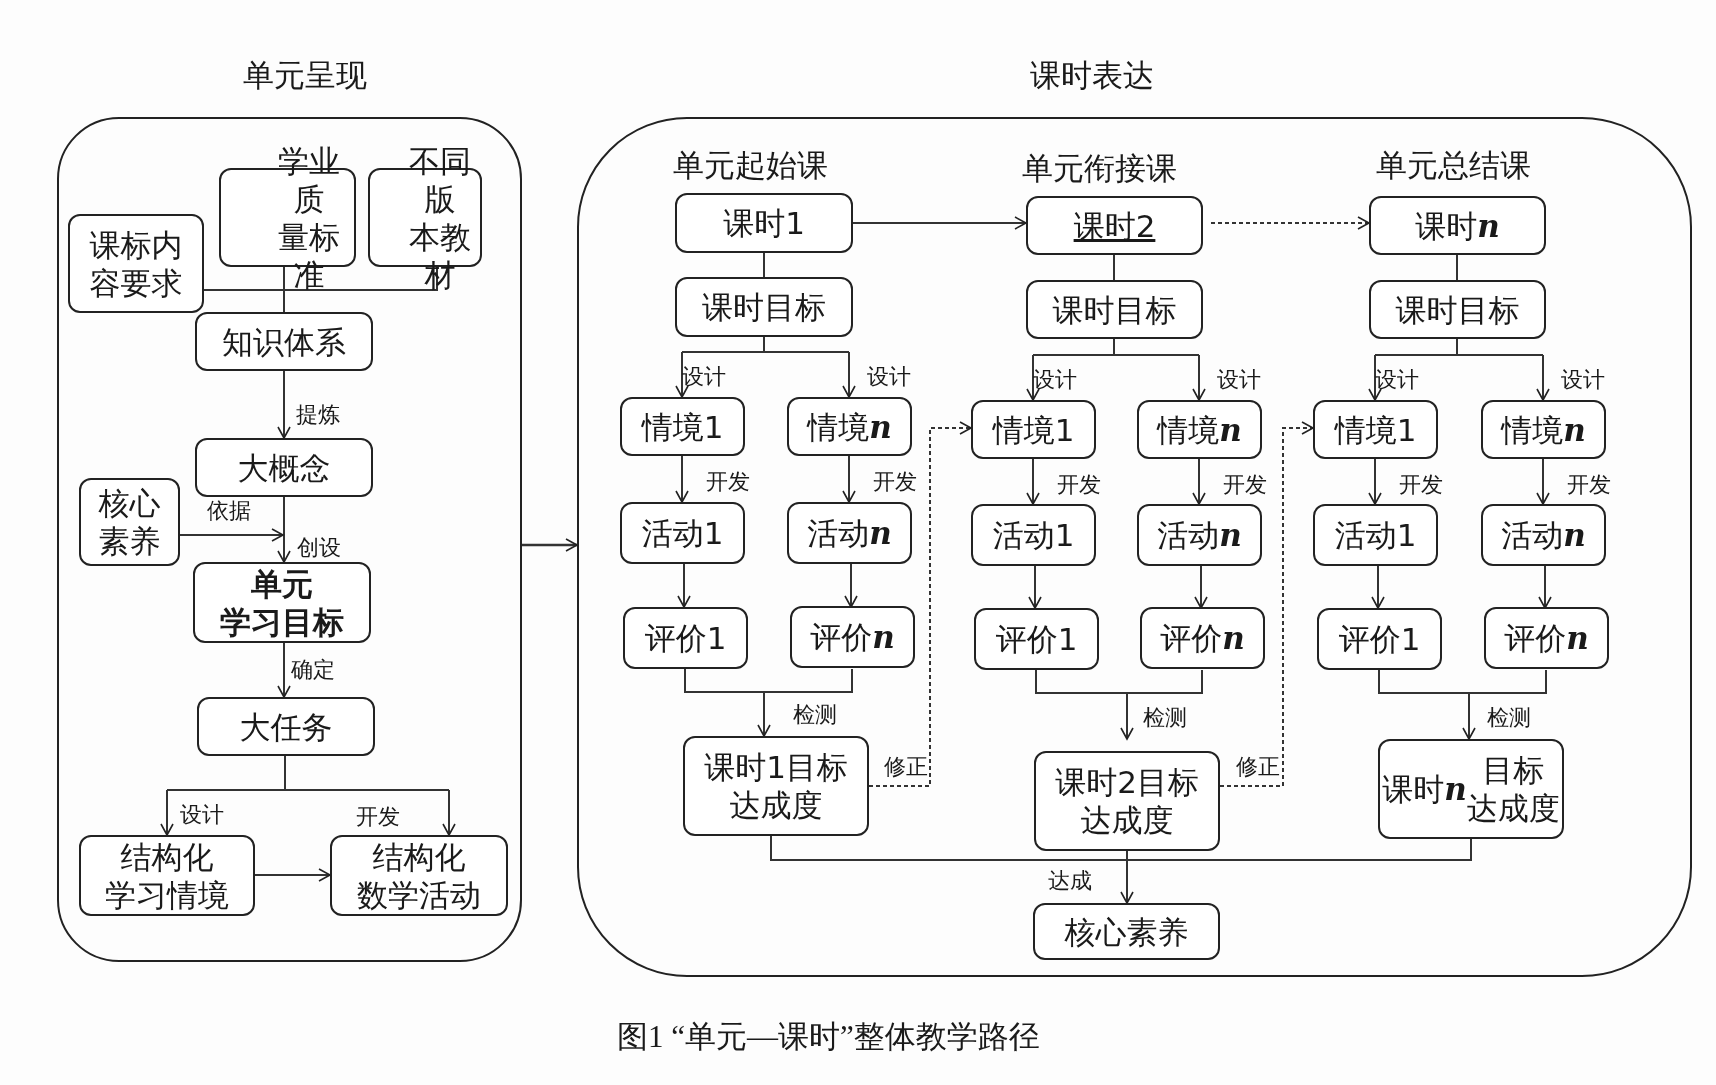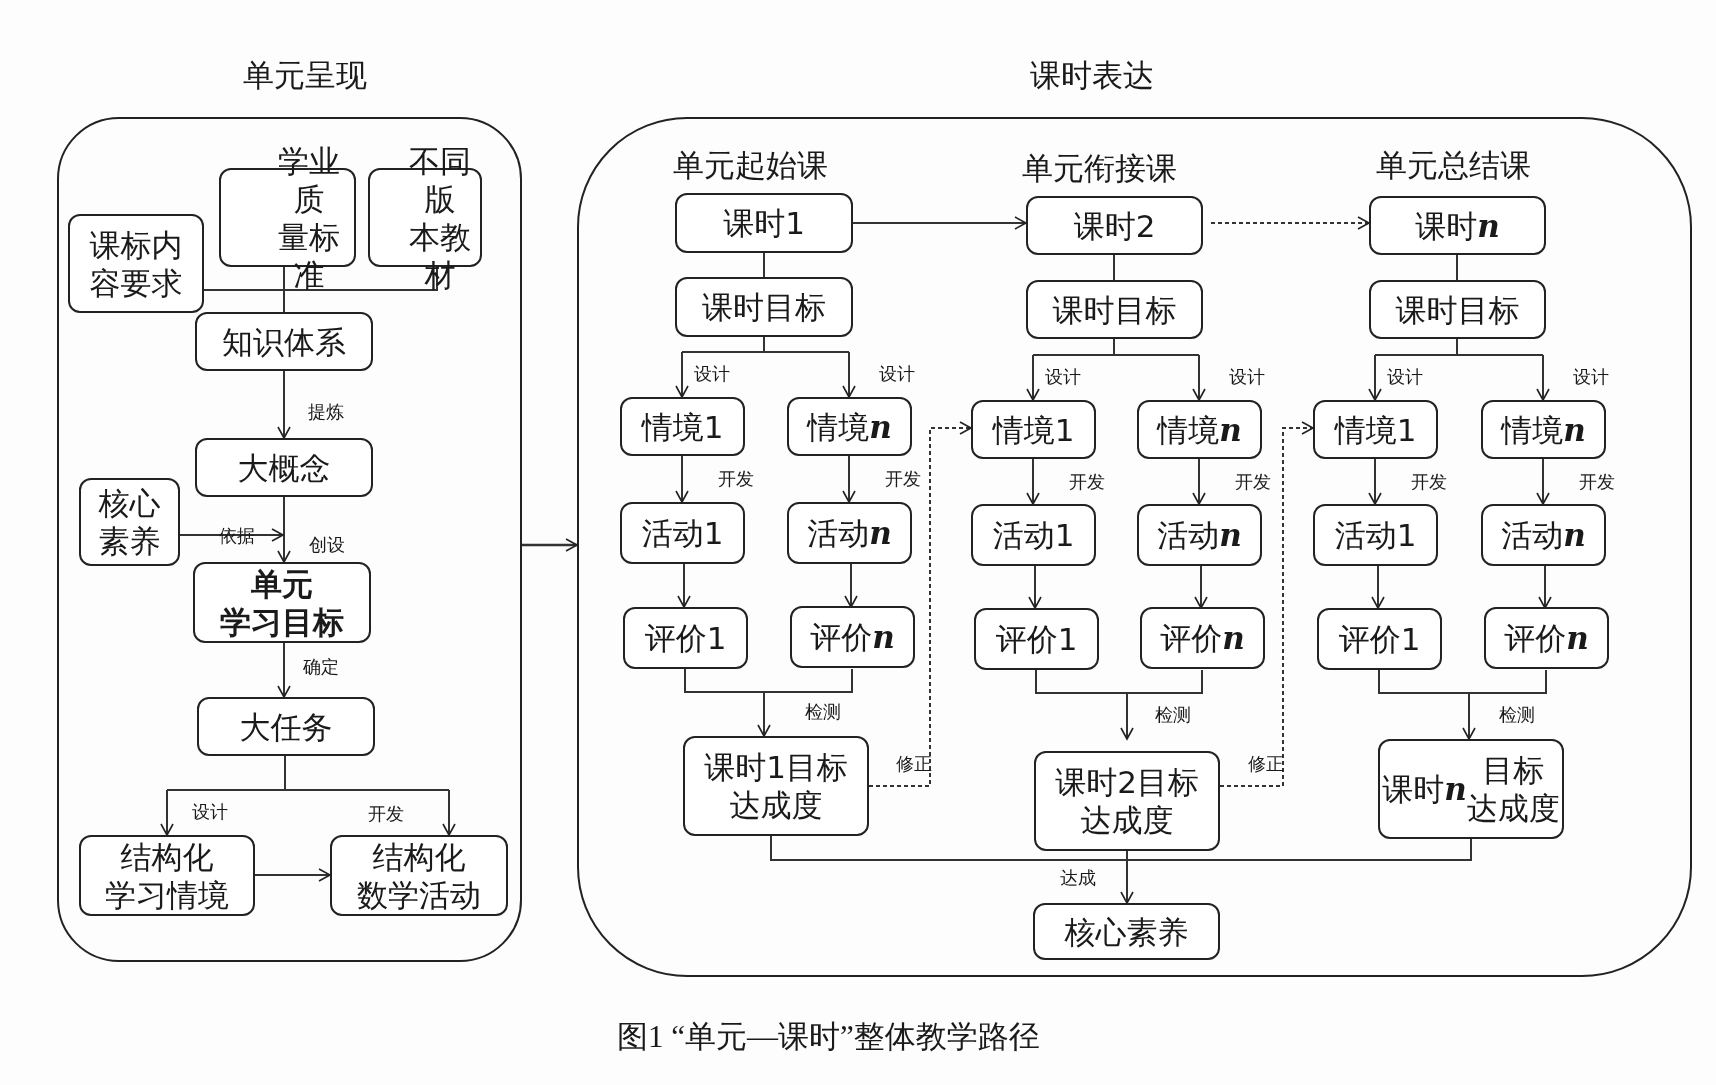--- a/index.html
+++ b/index.html
@@ -1,20 +1,20 @@
 <!DOCTYPE html>
 <html><head>
 <meta charset="utf-8">
 <style>
   html,body{margin:0;padding:0;background:#fdfdfd;}
   body{width:1716px;height:1085px;position:relative;overflow:hidden;font-family:"DejaVu Serif","Liberation Serif",serif;color:#1a1a1a;}
   svg.wires{position:absolute;left:0;top:0;}
   .box{position:absolute;box-sizing:border-box;border:2.5px solid #222;border-radius:12px;background:#fff;display:flex;align-items:center;justify-content:center;text-align:center;font-size:31px;line-height:38px;white-space:pre-line;font-family:"DejaVu Sans","Liberation Sans",sans-serif;}
   .frame{position:absolute;box-sizing:border-box;border:2.5px solid #222;border-radius:70px;}
-  .lbl{position:absolute;font-size:18px;font-family:"DejaVu Sans","Liberation Sans",sans-serif;white-space:nowrap;padding-left:12px;}
+  .lbl{position:absolute;font-size:22px;font-family:"DejaVu Sans","Liberation Sans",sans-serif;white-space:nowrap;}
   .title{position:absolute;font-size:31px;font-family:"DejaVu Sans","Liberation Sans",sans-serif;white-space:nowrap;}
   .caption{position:absolute;font-size:31px;white-space:nowrap;font-family:Liberation Serif, serif;}
   .n-italic{font-style:italic;font-family:"DejaVu Serif","Liberation Serif",serif;font-weight:bold;}
 </style>
 </head>
 <body>
 
 <svg class="wires" width="1716" height="1085">
   <defs>
     <marker id="arr" markerWidth="14" markerHeight="14" refX="12" refY="7" orient="auto" markerUnits="userSpaceOnUse">
@@ -94,21 +94,21 @@
 素养</div>
 <div class="box" style="left:193px;top:562px;width:178px;height:81px;font-weight:bold;">单元
 学习目标</div>
 <div class="box" style="left:197px;top:697px;width:178px;height:59px;">大任务</div>
 <div class="box" style="left:79px;top:835px;width:176px;height:81px;">结构化
 学习情境</div>
 <div class="box" style="left:330px;top:835px;width:178px;height:81px;">结构化
 数学活动</div>
 
 <div class="lbl" style="left:296px;top:400px;">提炼</div>
-<div class="lbl" style="left:207px;top:496px;margin-top:28px;">依据</div>
+<div class="lbl" style="left:207px;top:496px;">依据</div>
 <div class="lbl" style="left:297px;top:533px;">创设</div>
 <div class="lbl" style="left:291px;top:655px;">确定</div>
 <div class="lbl" style="left:180px;top:800px;">设计</div>
 <div class="lbl" style="left:356px;top:802px;">开发</div>
 
 <div id="col-0">
   <div class="title" style="left:673px;top:145px;">单元起始课</div>
   <div class="box" style="left:675px;top:193px;width:178px;height:60px;">课时1</div>
   <div class="box" style="left:675px;top:277px;width:178px;height:60px;">课时目标</div>
   <div class="box" style="left:620px;top:397px;width:125px;height:59px;">情境1</div>
@@ -116,21 +116,21 @@
   <div class="box" style="left:620px;top:502px;width:125px;height:62px;">活动1</div>
   <div class="box" style="left:787px;top:502px;width:125px;height:62px;">活动<span class="n-italic">n</span></div>
   <div class="box" style="left:623px;top:607px;width:125px;height:62px;">评价1</div>
   <div class="box" style="left:790px;top:606px;width:125px;height:62px;">评价<span class="n-italic">n</span></div>
   <div class="box" style="left:683px;top:736px;width:186px;height:100px;">课时1目标
 达成度</div>
 </div>
 
 <div id="col-1">
   <div class="title" style="left:1022px;top:148px;">单元衔接课</div>
-  <div class="box" style="left:1026px;top:196px;width:177px;height:59px;">课时2</div>
+  <div class="box" style="left:1026px;top:196px;width:177px;height:59px;text-decoration:underline;">课时2</div>
   <div class="box" style="left:1026px;top:280px;width:177px;height:59px;">课时目标</div>
   <div class="box" style="left:971px;top:400px;width:125px;height:59px;">情境1</div>
   <div class="box" style="left:1137px;top:400px;width:125px;height:59px;">情境<span class="n-italic">n</span></div>
   <div class="box" style="left:971px;top:504px;width:125px;height:62px;">活动1</div>
   <div class="box" style="left:1137px;top:504px;width:125px;height:62px;">活动<span class="n-italic">n</span></div>
   <div class="box" style="left:974px;top:608px;width:125px;height:62px;">评价1</div>
   <div class="box" style="left:1140px;top:607px;width:125px;height:62px;">评价<span class="n-italic">n</span></div>
   <div class="box" style="left:1034px;top:739px;width:186px;height:100px;margin-top:12px;">课时2目标
 达成度</div>
 </div>

